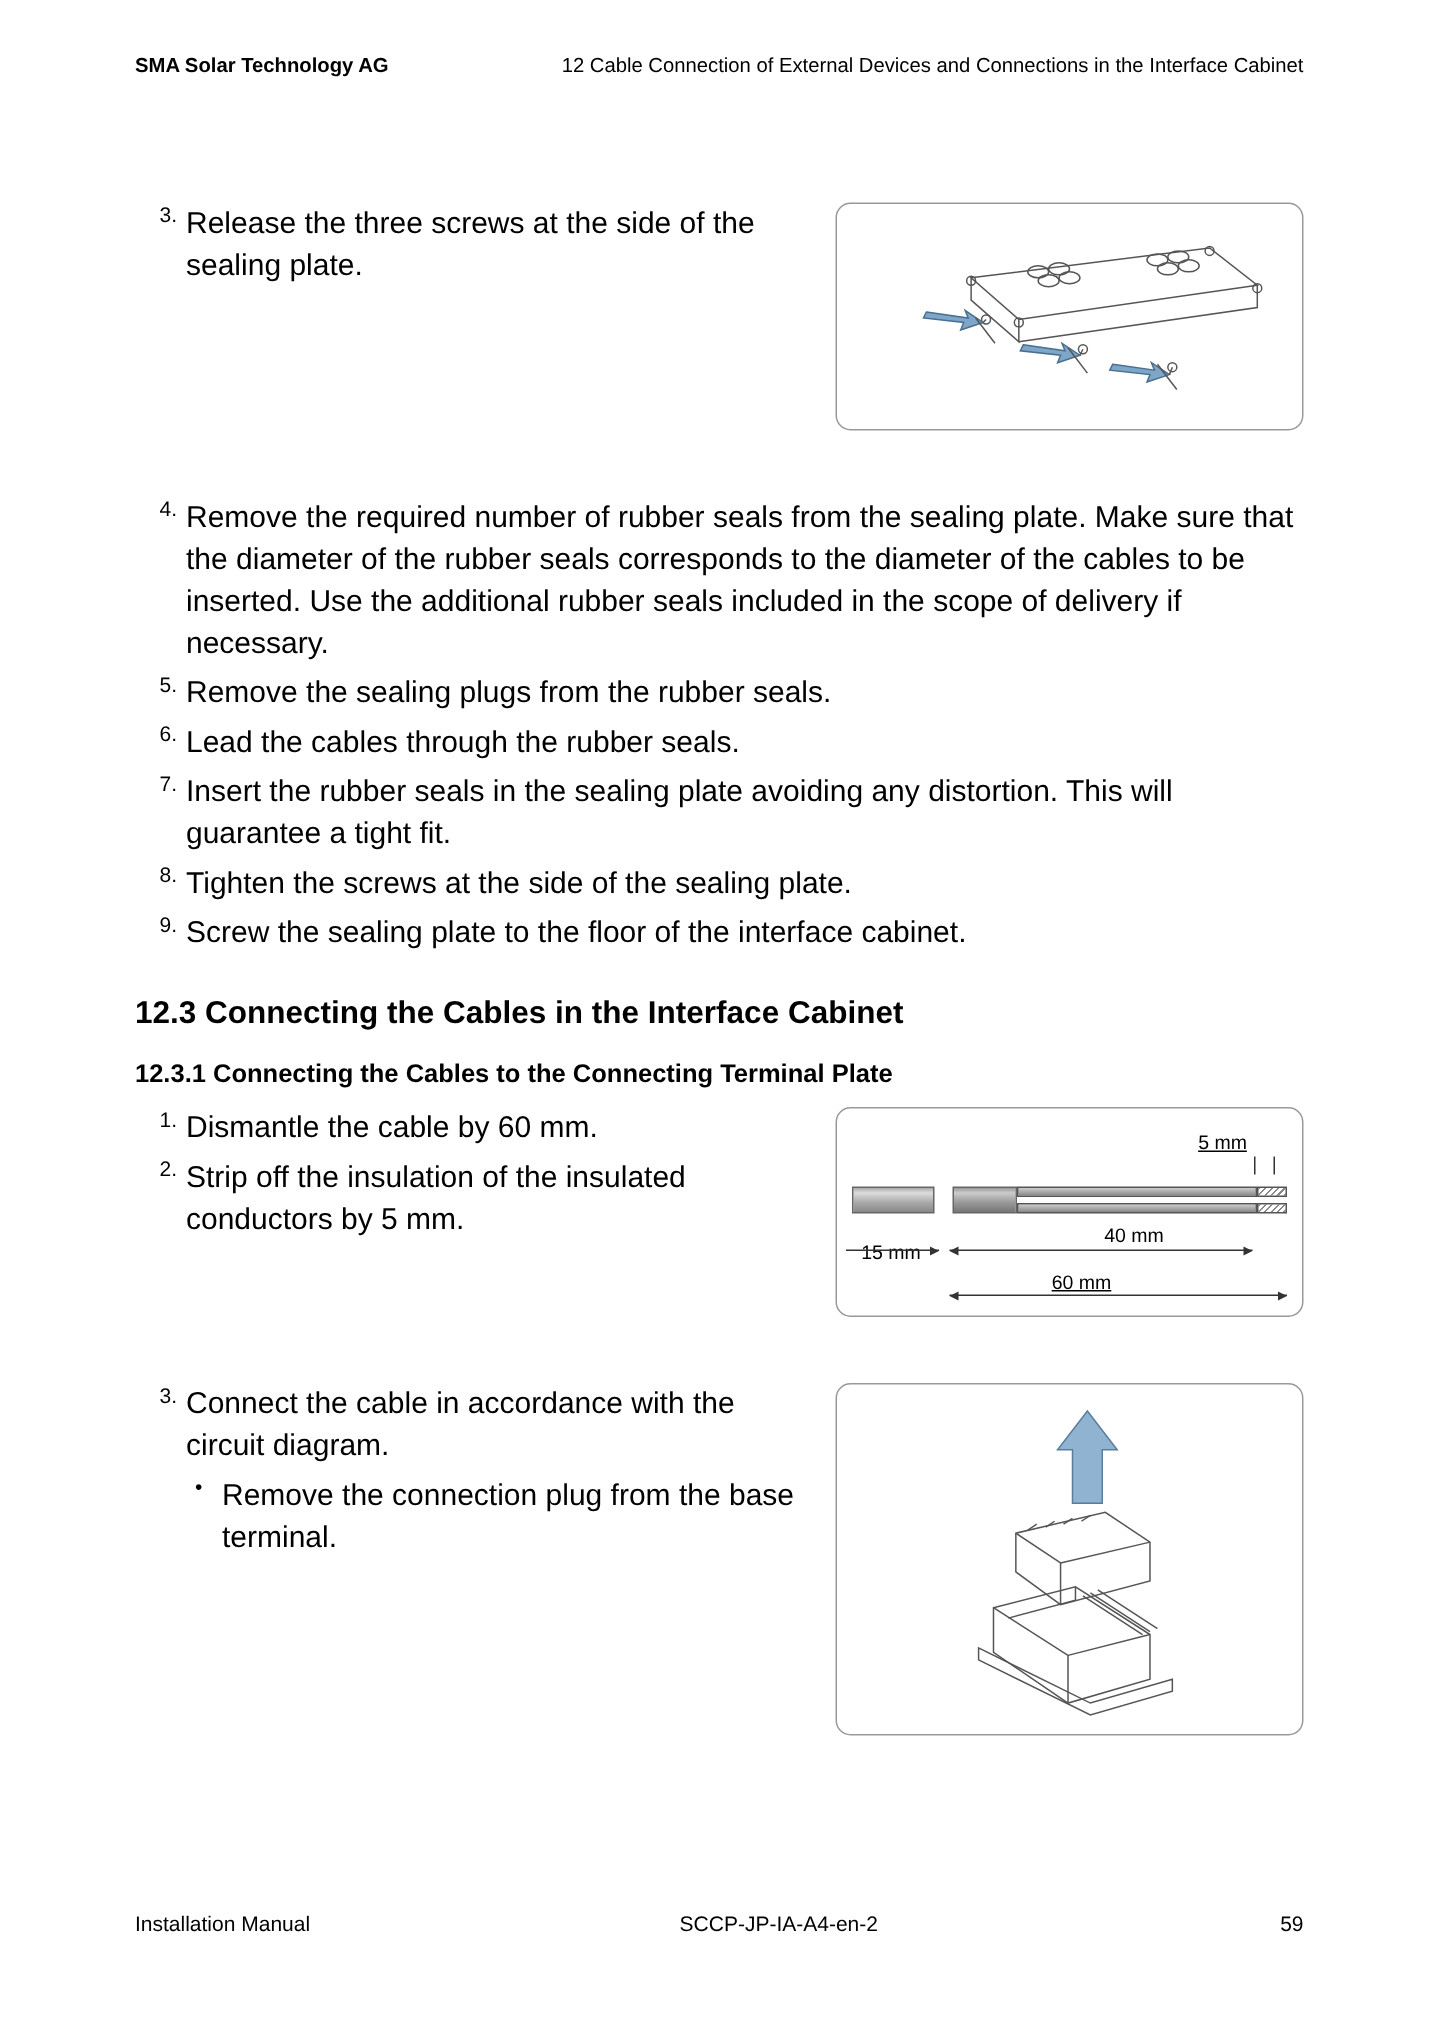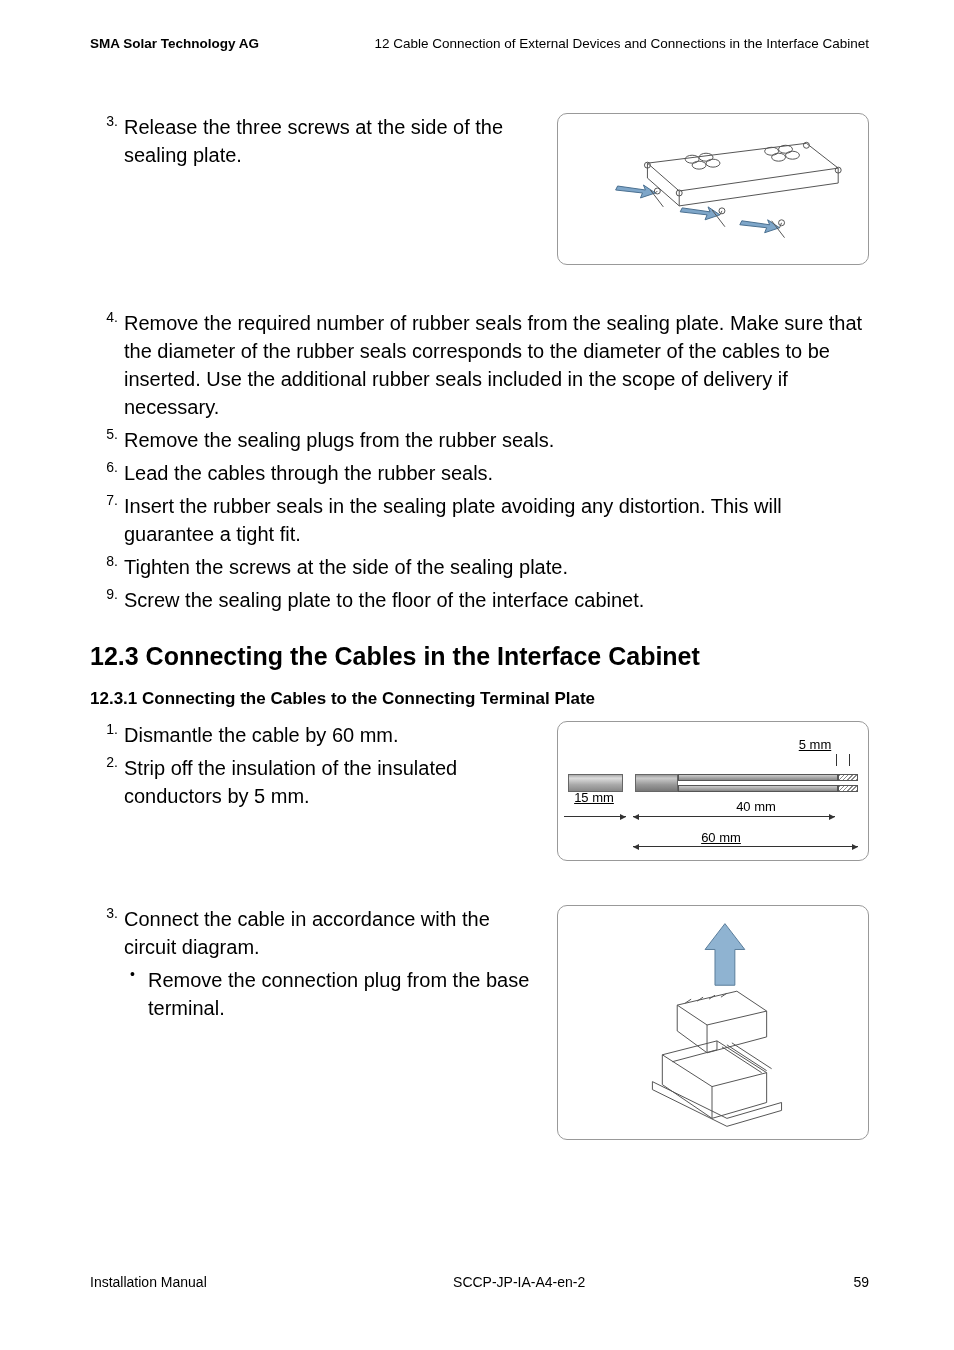--- a/index.html
+++ b/index.html
@@ -13,21 +13,21 @@
       height: 1350px;
       background: #fff;
       position: relative;
       padding: 36px 85px 0px 90px;
       color: #000;
     }
     .header {
       display: flex;
       justify-content: space-between;
       align-items: flex-start;
-      margin-bottom: 62px;
+      margin-bottom: 84px;
       font-size: 13.5px;
     }
     .header-left {
       font-weight: bold;
     }
     .header-right {
       font-weight: normal;
       font-size: 13.5px;
     }
     .step-row {
@@ -79,21 +79,21 @@
     .figure-box.fig2 {
       height: 140px;
     }
     .figure-box.fig3 {
       height: 235px;
     }
     .ol-block {
       margin-top: 44px;
     }
     .h2 {
-      font-size: 25px;
+      font-size: 21px;
       font-weight: bold;
       margin-top: 28px;
       margin-bottom: 18px;
     }
     .h3 {
       font-size: 17px;
       font-weight: bold;
       margin-bottom: 12px;
     }
     .bullet-line {
@@ -130,21 +130,21 @@
       position: absolute;
       inset: 0;
       font-size: 12px;
     }
     .wd-label {
       position: absolute;
       font-size: 13px;
       text-align: center;
     }
     .wd-5mm   { top: 15px; right: 28px; width: 50px; text-decoration: underline;}
-    .wd-15mm  { top: 68px; left: 8px; width: 56px; text-decoration: underline; text-align: center;}
+    .wd-15mm  { top: 88px; left: 8px; width: 56px;  text-align: center;}
     .wd-40mm  { top: 77px; left: 168px; width: 60px; }
     .wd-60mm  { top: 108px; left: 133px; width: 60px; text-decoration: underline;}
     .wd-cable-main {
       position: absolute;
       top: 52px; left: 10px; width: 55px; height: 18px;
       background: linear-gradient(to bottom, #aaa 0%, #ddd 20%, #aaa 60%, #888 100%);
       border: 1px solid #666;
     }
     .wd-cable-main2 {
       position: absolute;

